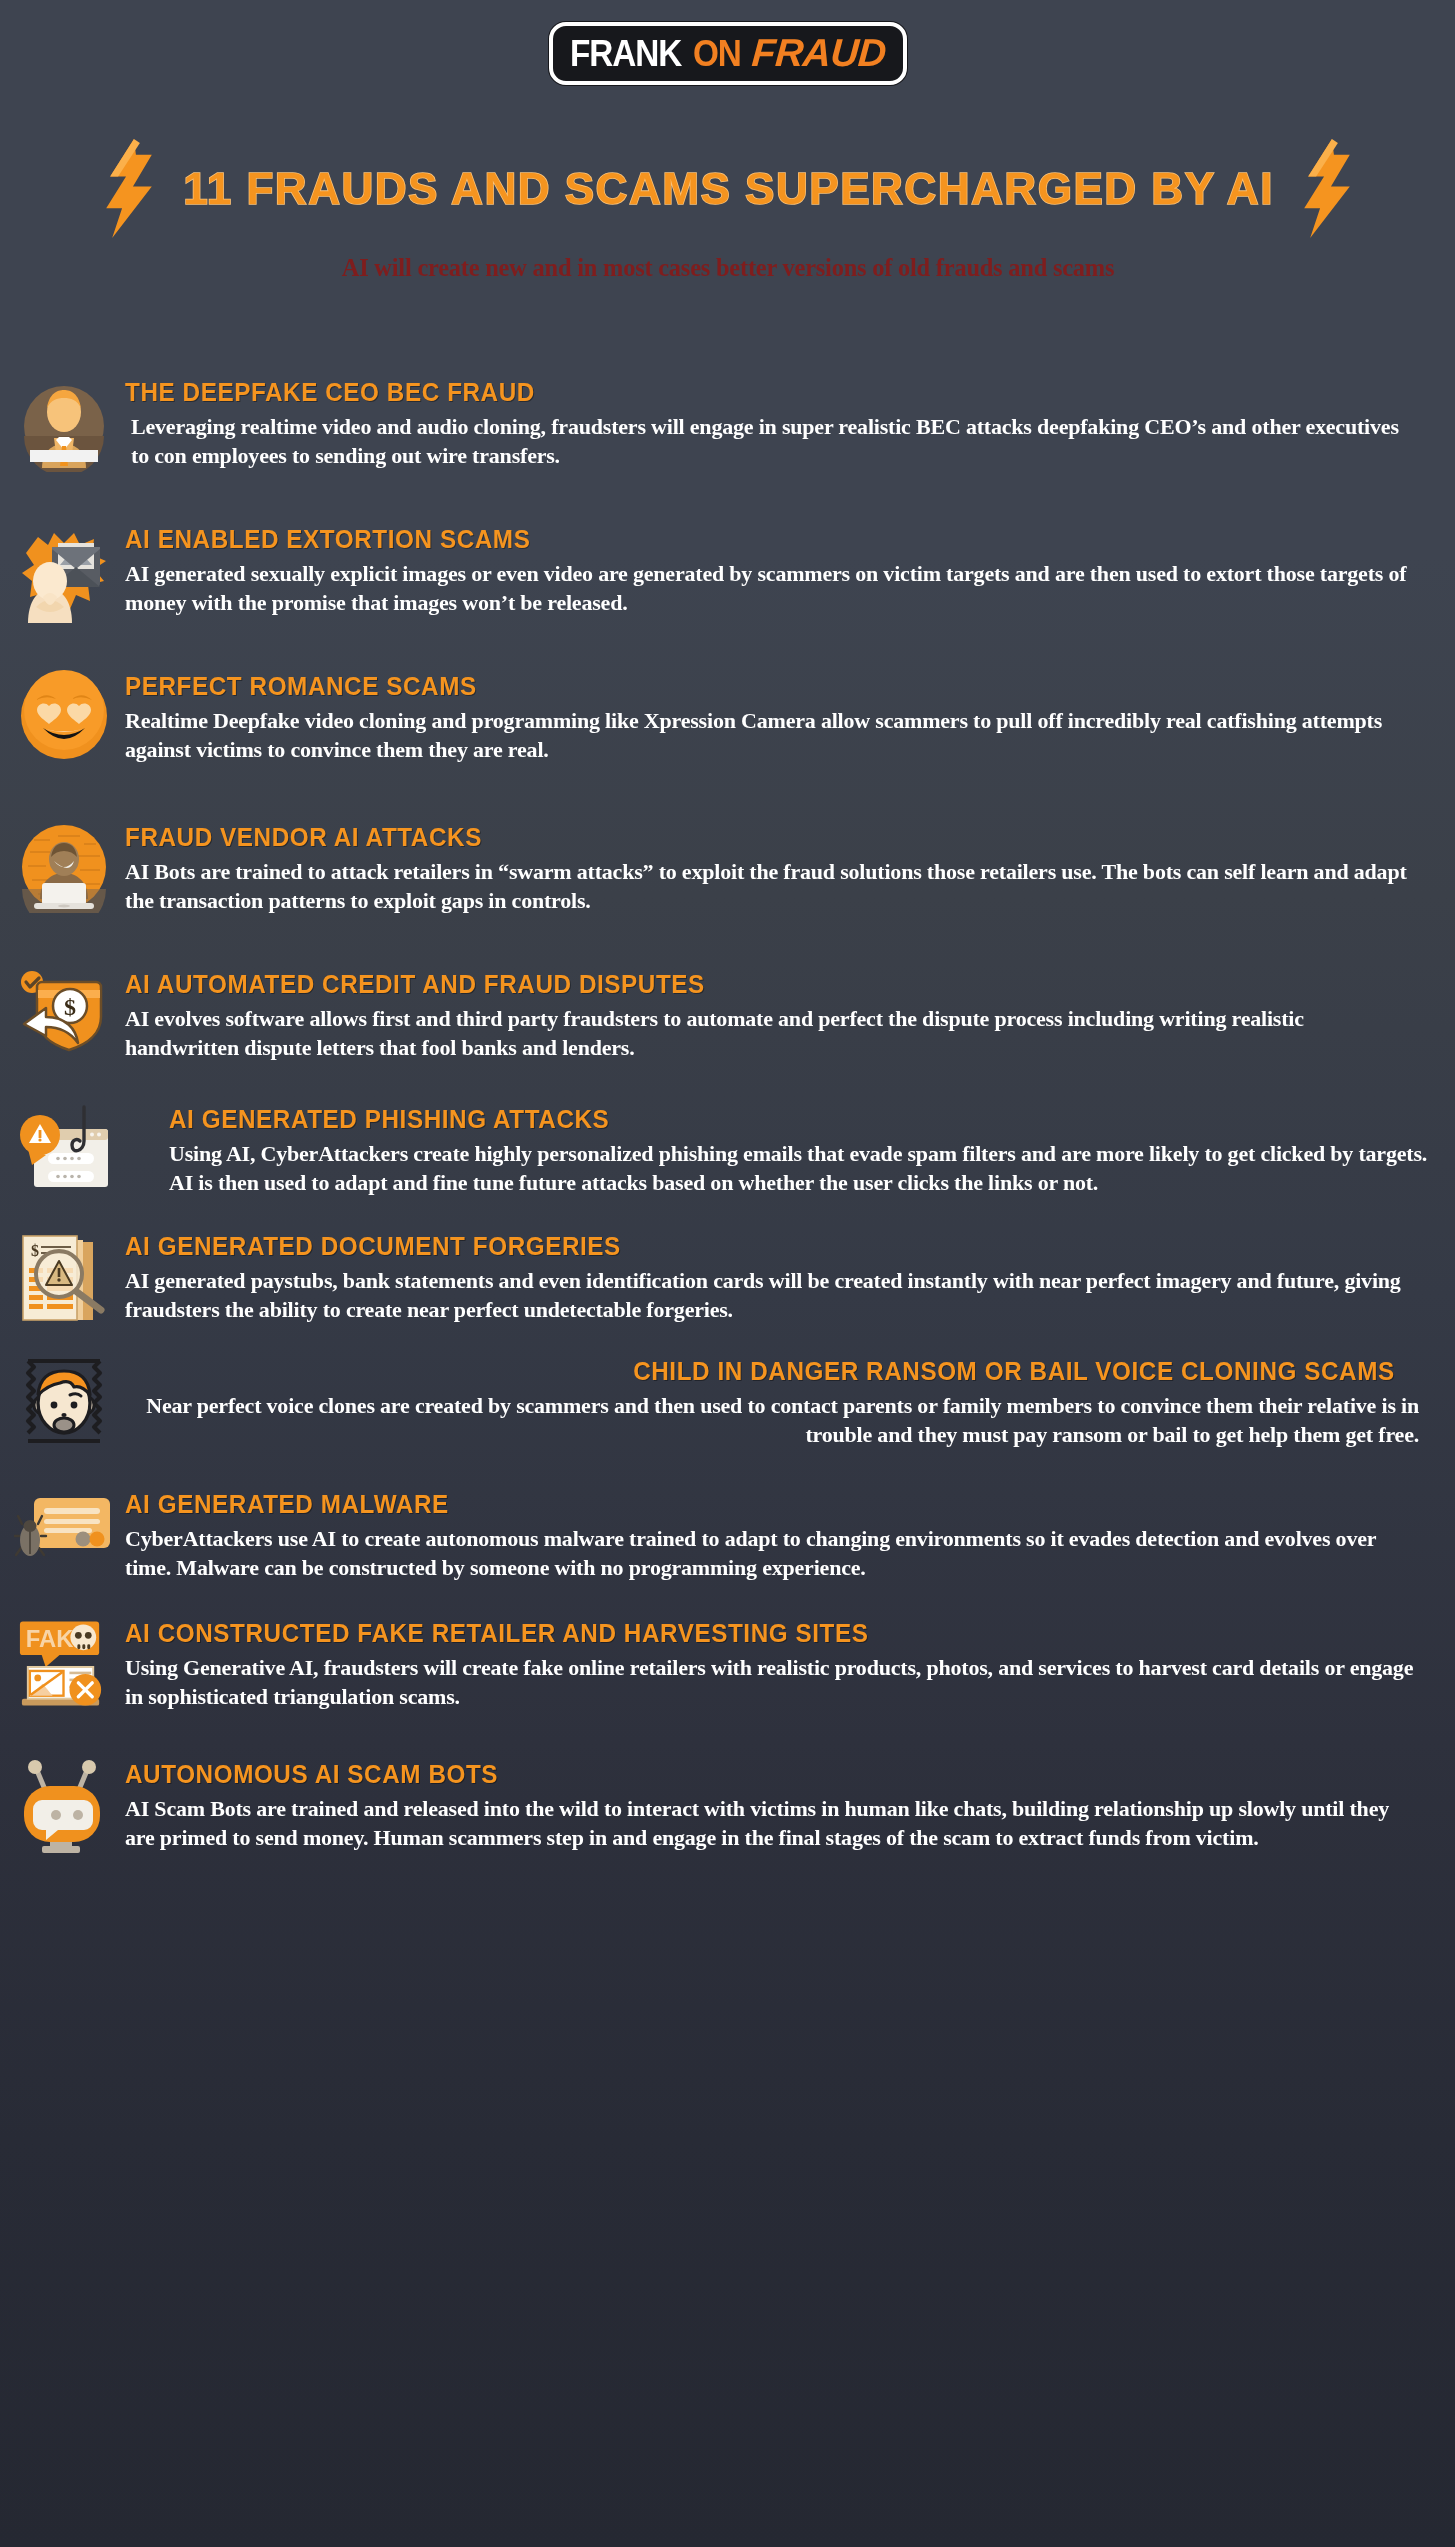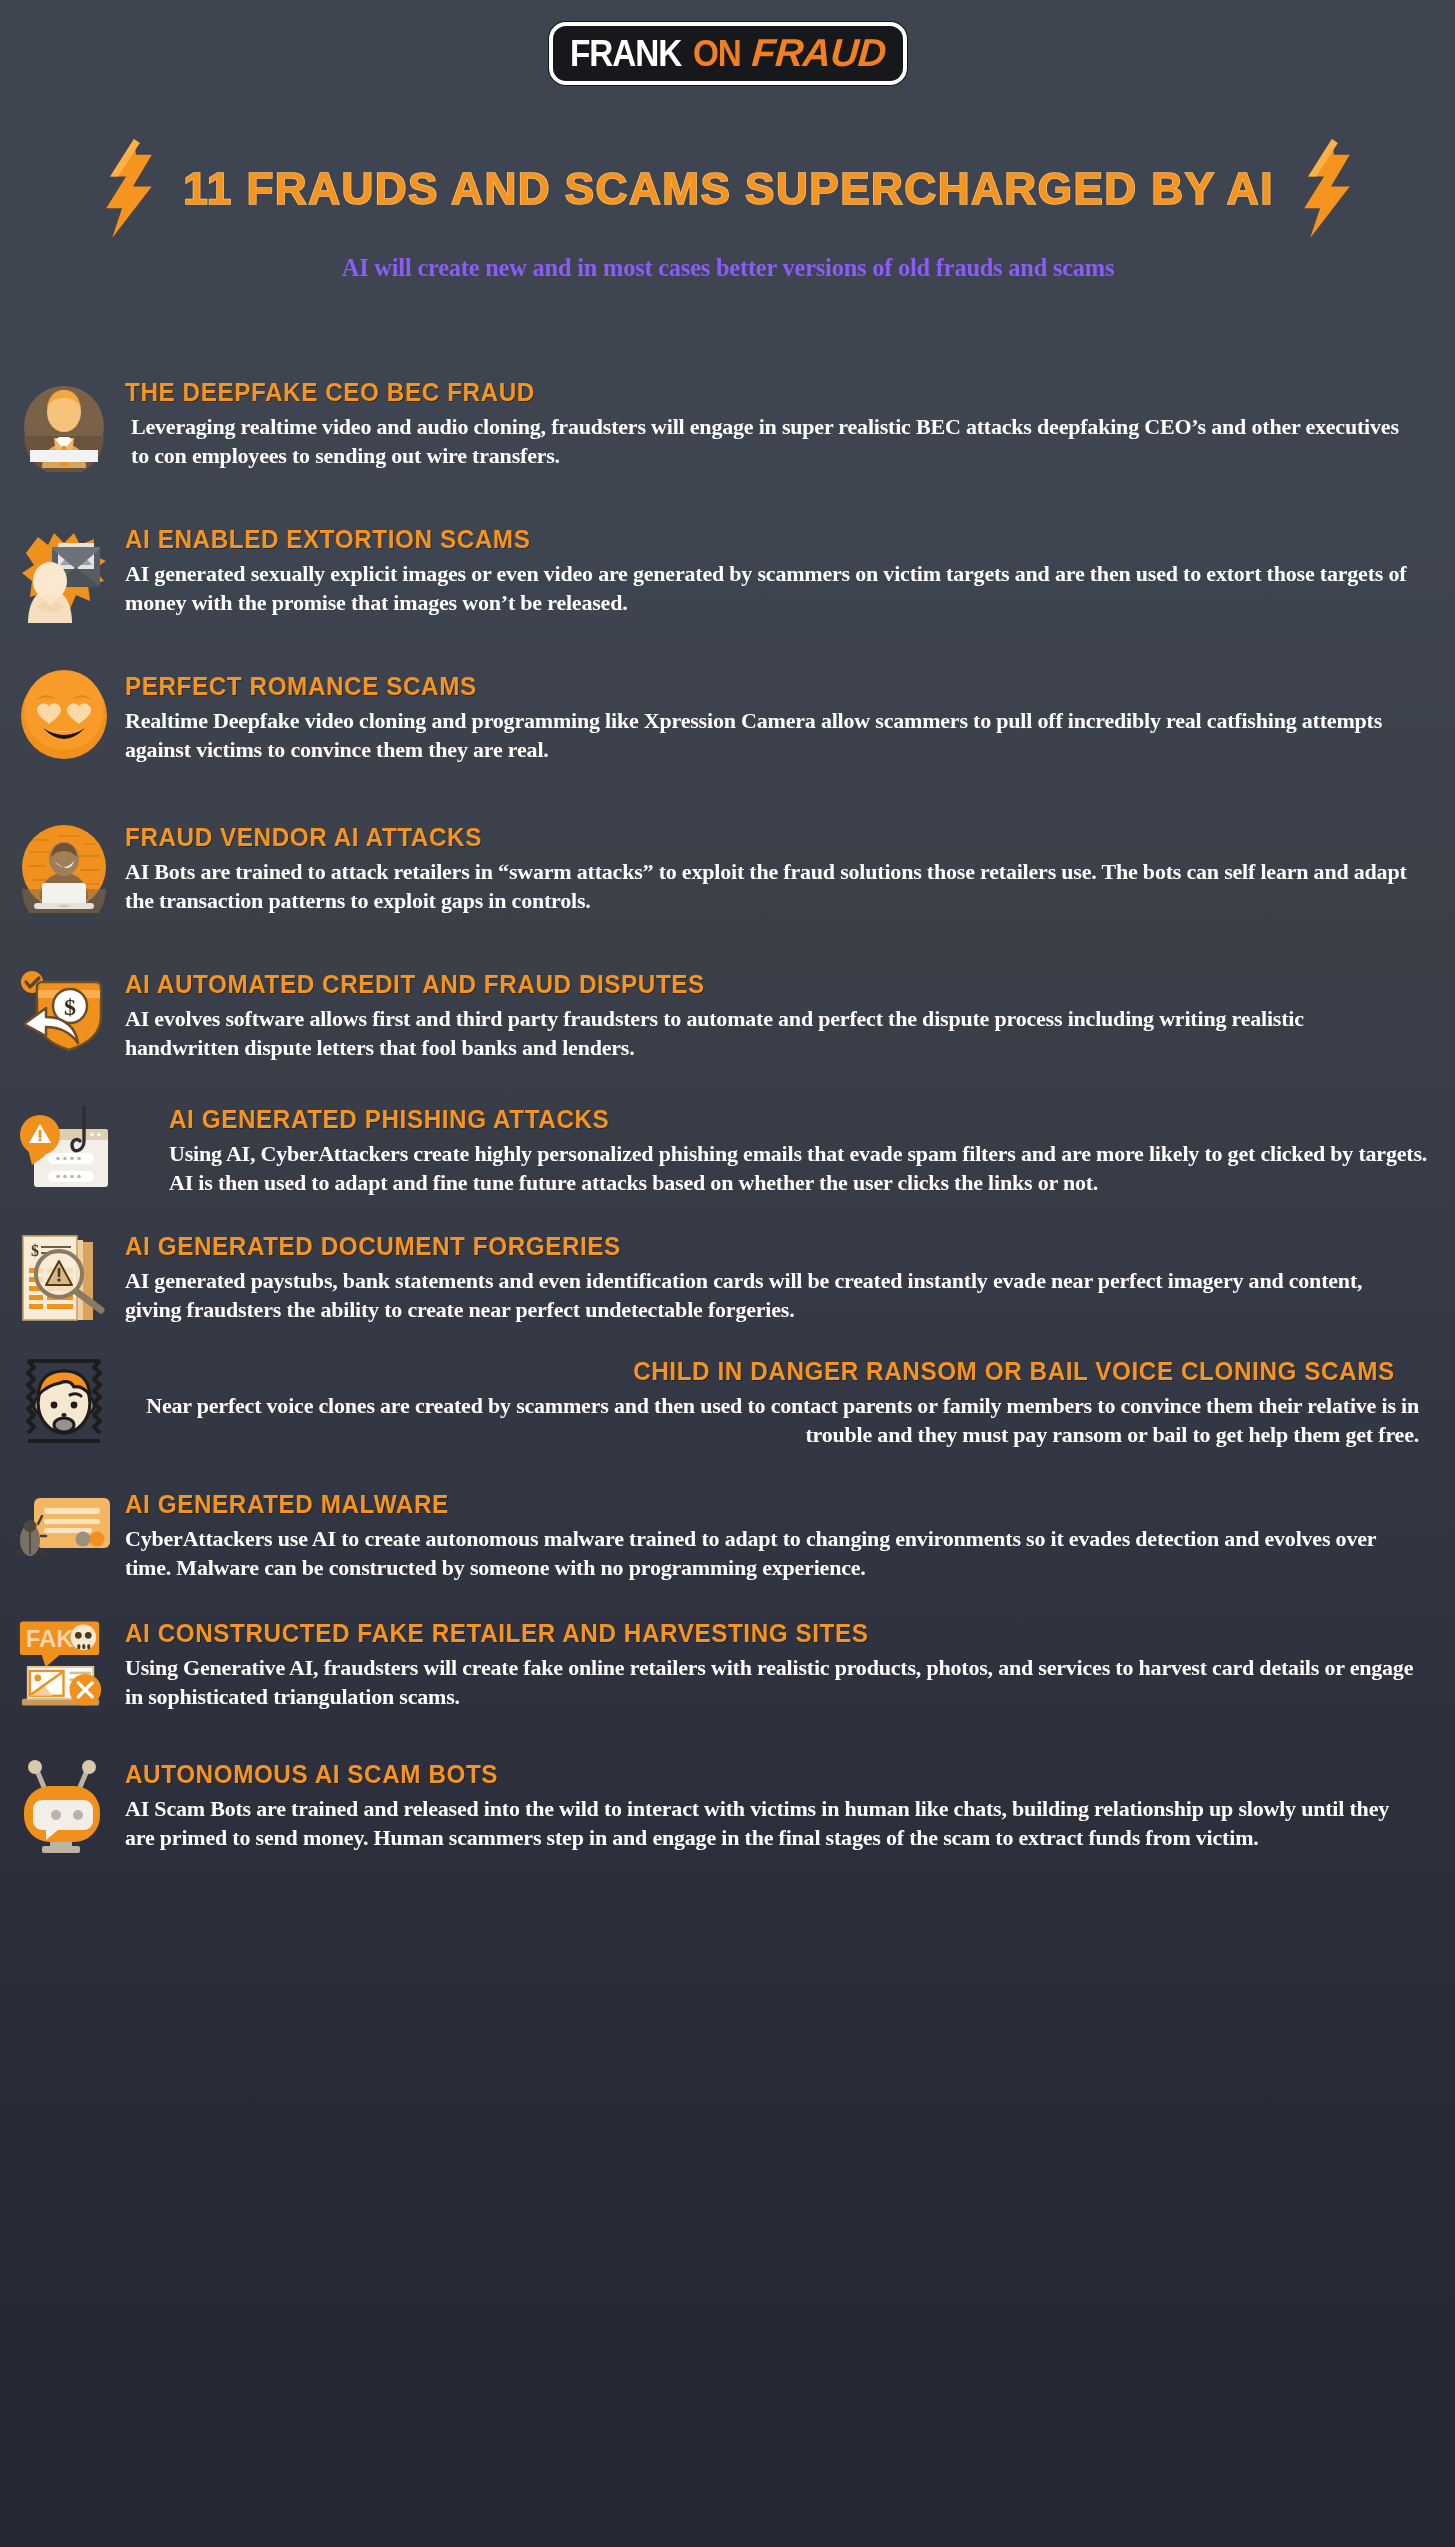--- a/index.html
+++ b/index.html
@@ -95,21 +95,21 @@
     paint-order: stroke fill;
     transform: scaleX(0.98);
   }
 
   .subtitle {
     text-align: center;
     margin-top: 14px;
     font-family: "Liberation Serif", serif;
     font-weight: bold;
     font-size: 24.4px;
-    color: #8b5cf6;
+    color: #7f1d1d;
     letter-spacing: -0.2px;
   }
 
   
   .items {
     margin-top: 92px;
     padding: 0 22px 0 2px;
   }
 
   .item {
@@ -369,21 +369,21 @@
         </g>
         <line x1="62" y1="62" x2="86" y2="80" stroke="#8a7a63" stroke-width="7" stroke-linecap="round"></line>
         <circle cx="44" cy="44" r="23" fill="#f7ecd5" fill-opacity="0.82" stroke="#8a7a63" stroke-width="4"></circle>
         <path d="M44 31 l13 24 h-26 z" fill="#d9b981" stroke="#4a3a22" stroke-width="2" stroke-linejoin="round"></path>
         <rect x="42.7" y="38" width="2.6" height="9" fill="#4a3a22"></rect>
         <circle cx="44" cy="50" r="1.7" fill="#4a3a22"></circle>
       </svg>
     </div>
     <div class="item-body">
       <div class="item-title">AI GENERATED DOCUMENT FORGERIES</div>
-      <div class="item-desc">AI generated paystubs, bank statements and even identification cards will be created instantly evade near perfect imagery and content, giving fraudsters  the ability to create near perfect undetectable forgeries.</div>
+      <div class="item-desc">AI generated paystubs, bank statements and even identification cards will be created instantly with near perfect imagery and future, giving fraudsters  the ability to create near perfect undetectable forgeries.</div>
     </div>
   </div>
 
   <div class="item" data-idx="7">
     <div class="icon-cell">
       <svg width="96" height="92" viewBox="0 0 96 92">
         <path d="M12 6 l6 6 l-6 6 l6 6 l-6 6 l6 6 l-6 6 l6 6 l-6 6 l6 6 l-6 6 l6 6 l-6 6" stroke="#1d1d20" stroke-width="4" fill="none" stroke-linejoin="round"></path>
         <path d="M84 6 l-6 6 l6 6 l-6 6 l6 6 l-6 6 l6 6 l-6 6 l6 6 l-6 6 l6 6 l-6 6 l6 6" stroke="#1d1d20" stroke-width="4" fill="none" stroke-linejoin="round"></path>
         <path d="M12 6 h72" stroke="#1d1d20" stroke-width="4" fill="none"></path>
         <path d="M12 86 h72" stroke="#1d1d20" stroke-width="4" fill="none"></path>

